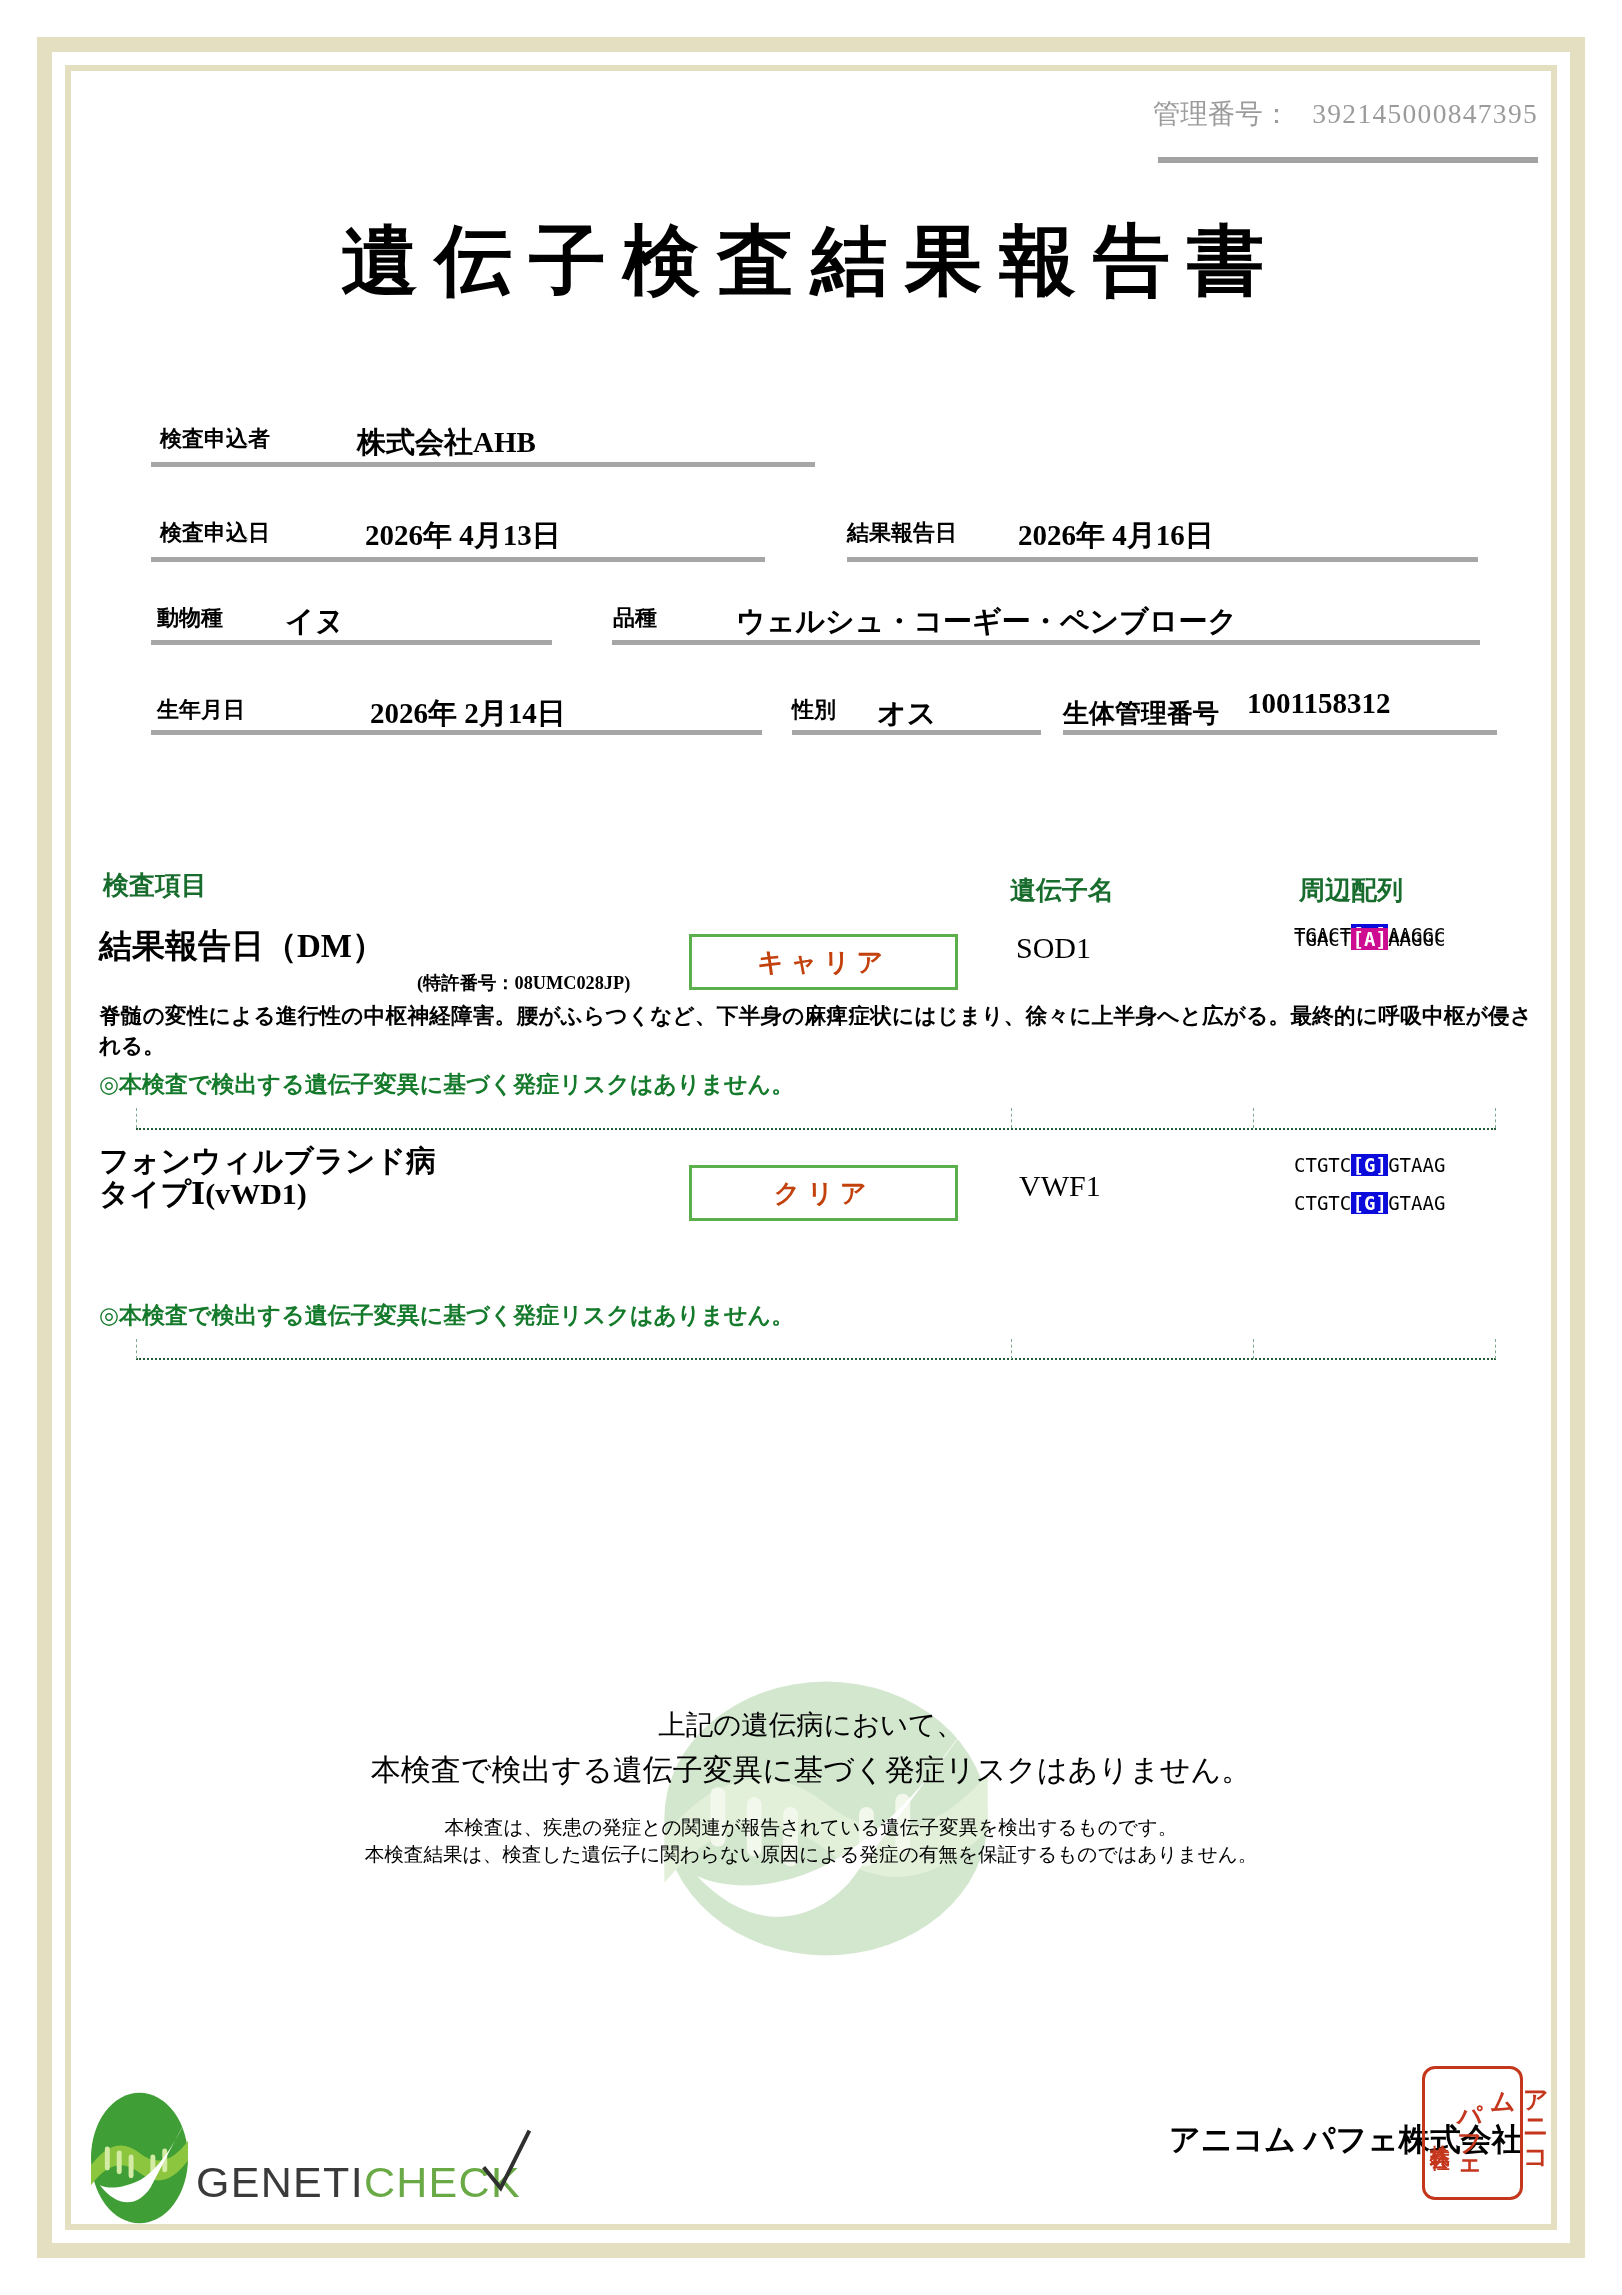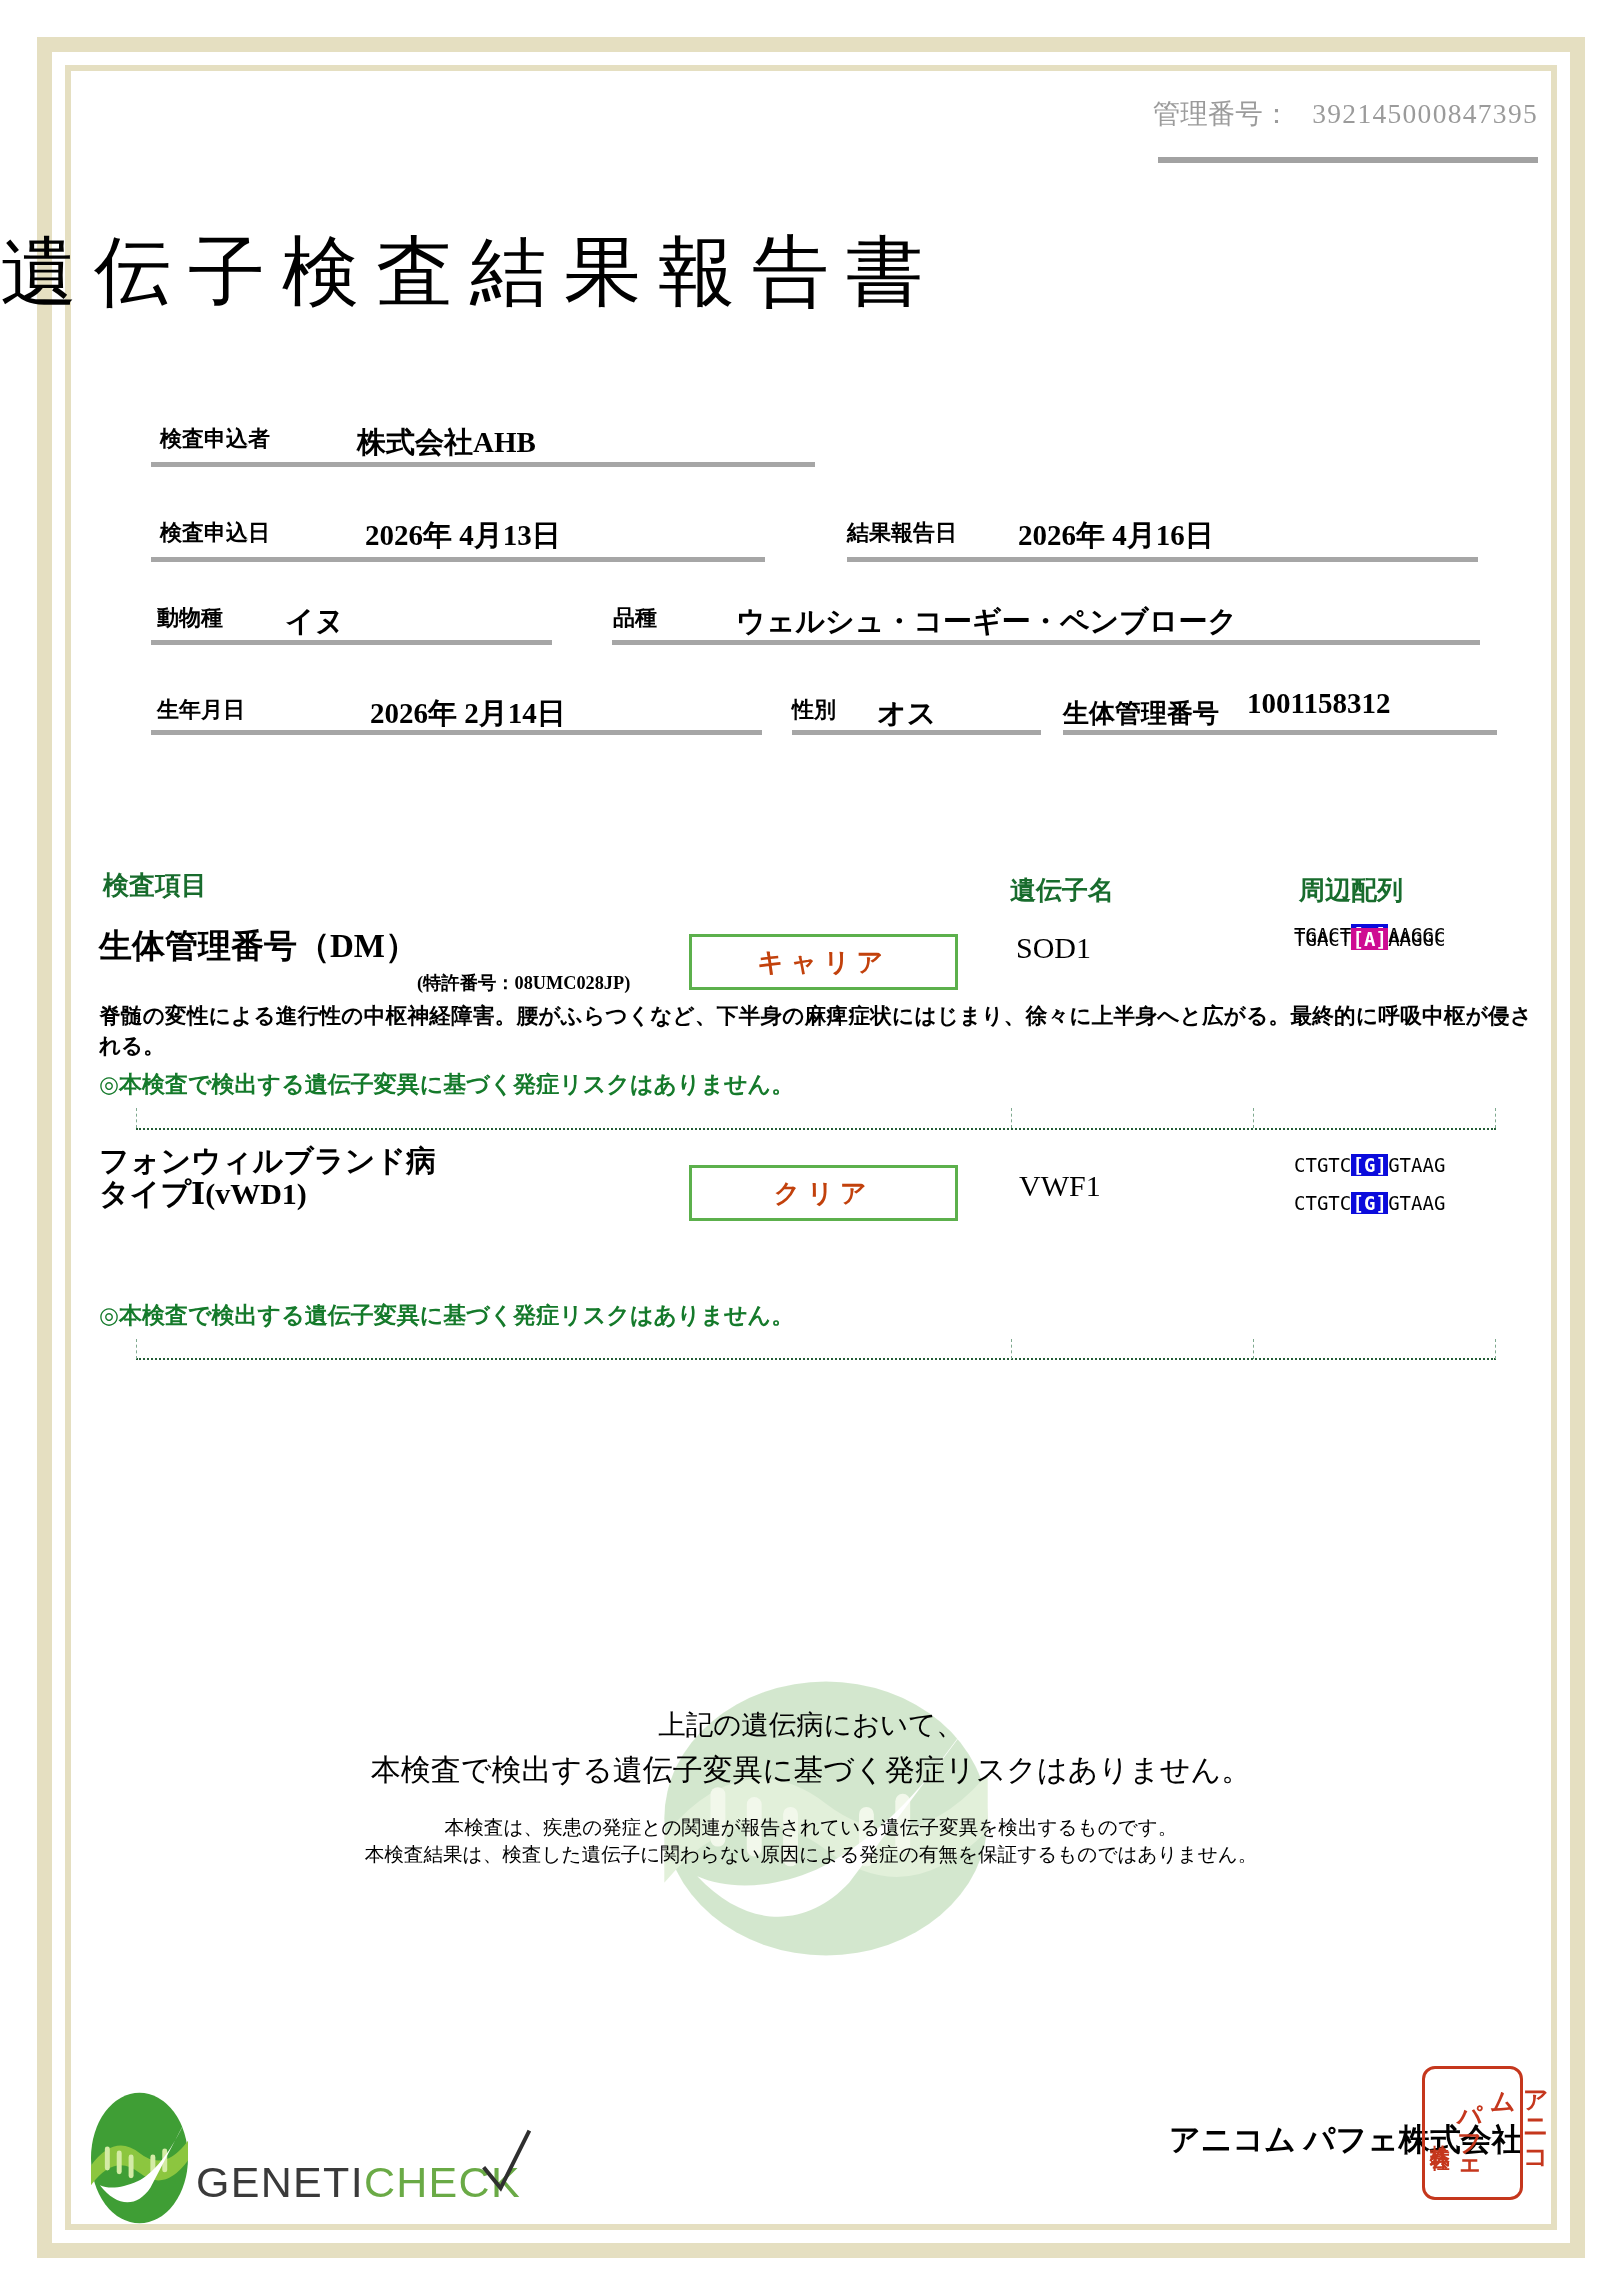--- a/index.html
+++ b/index.html
@@ -9,22 +9,22 @@
   .frame-outer{position:absolute;left:37px;top:37px;right:37px;bottom:37px;
                border:15px solid #e5dfc1;pointer-events:none;}
   .frame-inner{position:absolute;left:65px;top:65px;right:65px;bottom:65px;
                border:6.5px solid #e5dfc1;pointer-events:none;}
   
   .mgmt{position:absolute;top:96px;right:84px;font-size:27.5px;color:#9b9b9b;
         font-family:"Liberation Serif","DejaVu Serif",serif;}
   .mgmt .num{margin-left:22px;letter-spacing:1.3px;}
   .mgmt-bar{position:absolute;left:1158px;top:157px;width:380px;height:5.9px;background:#a2a2a2;}
   
-  .title{position:absolute;left:0;top:221px;width:100%;text-align:left;margin:0;
-         font-size:77px;font-weight:normal;letter-spacing:17px;}
+  .title{position:absolute;left:0;top:210px;width:100%;text-align:center;margin:0;
+         font-size:77px;font-weight:bold;letter-spacing:17px;}
   
   .lbl{position:absolute;font-weight:bold;font-size:22px;white-space:nowrap;}
   .val{position:absolute;font-weight:bold;font-size:29px;white-space:nowrap;}
   .u{position:absolute;height:5.2px;background:#a6a6a6;}
   #l1{left:160px;top:424px}           #v1{left:357px;top:423px}
   #u1{left:151px;top:462px;width:664px}
   #l2{left:160px;top:518px}           #v2{left:365px;top:516px}
   #u2a{left:151px;top:557px;width:614px}
   #l2b{left:847px;top:518px}         #v2b{left:1018px;top:516px}
   #u2b{left:847px;top:557px;width:631px}
@@ -129,21 +129,21 @@
   <div class="val" id="v4b">オス</div>
   <div class="u" id="u4b"></div>
   <div class="lbl" id="l4c">生体管理番号</div>
   <div class="val" id="v4c">1001158312</div>
   <div class="u" id="u4c"></div>
 
   <div class="rhead" id="h-item">検査項目</div>
   <div class="rhead" id="h-gene">遺伝子名</div>
   <div class="rhead" id="h-seq">周辺配列</div>
 
-  <div class="iname" id="i1-name">生体管理番号（DM）</div>
+  <div class="iname" id="i1-name">結果報告日（DM）</div>
   <div class="patent">(特許番号：08UMC028JP)</div>
   <div class="result-box" id="i1-box">
     <span>キャリア</span>
   </div>
   <div class="gene" id="i1-gene">SOD1</div>
   <div class="seq" id="i1-s1"><span>TGACT</span><span class="hl hl-blue">[G]</span><span>AAGGC</span></div>
   <div class="seq" id="i1-s2"><span>TGACT</span><span class="hl hl-mag">[A]</span><span>AAGGC</span></div>
   <div class="desc" id="i1-desc">脊髄の変性による進行性の中枢神経障害。腰がふらつくなど、下半身の麻痺症状にはじまり、徐々に上半身へと広がる。最終的に呼吸中枢が侵される。</div>
   <div class="risk" id="i1-risk">◎本検査で検出する遺伝子変異に基づく発症リスクはありません。</div>
   <div class="dotsep" id="sep1"></div>

